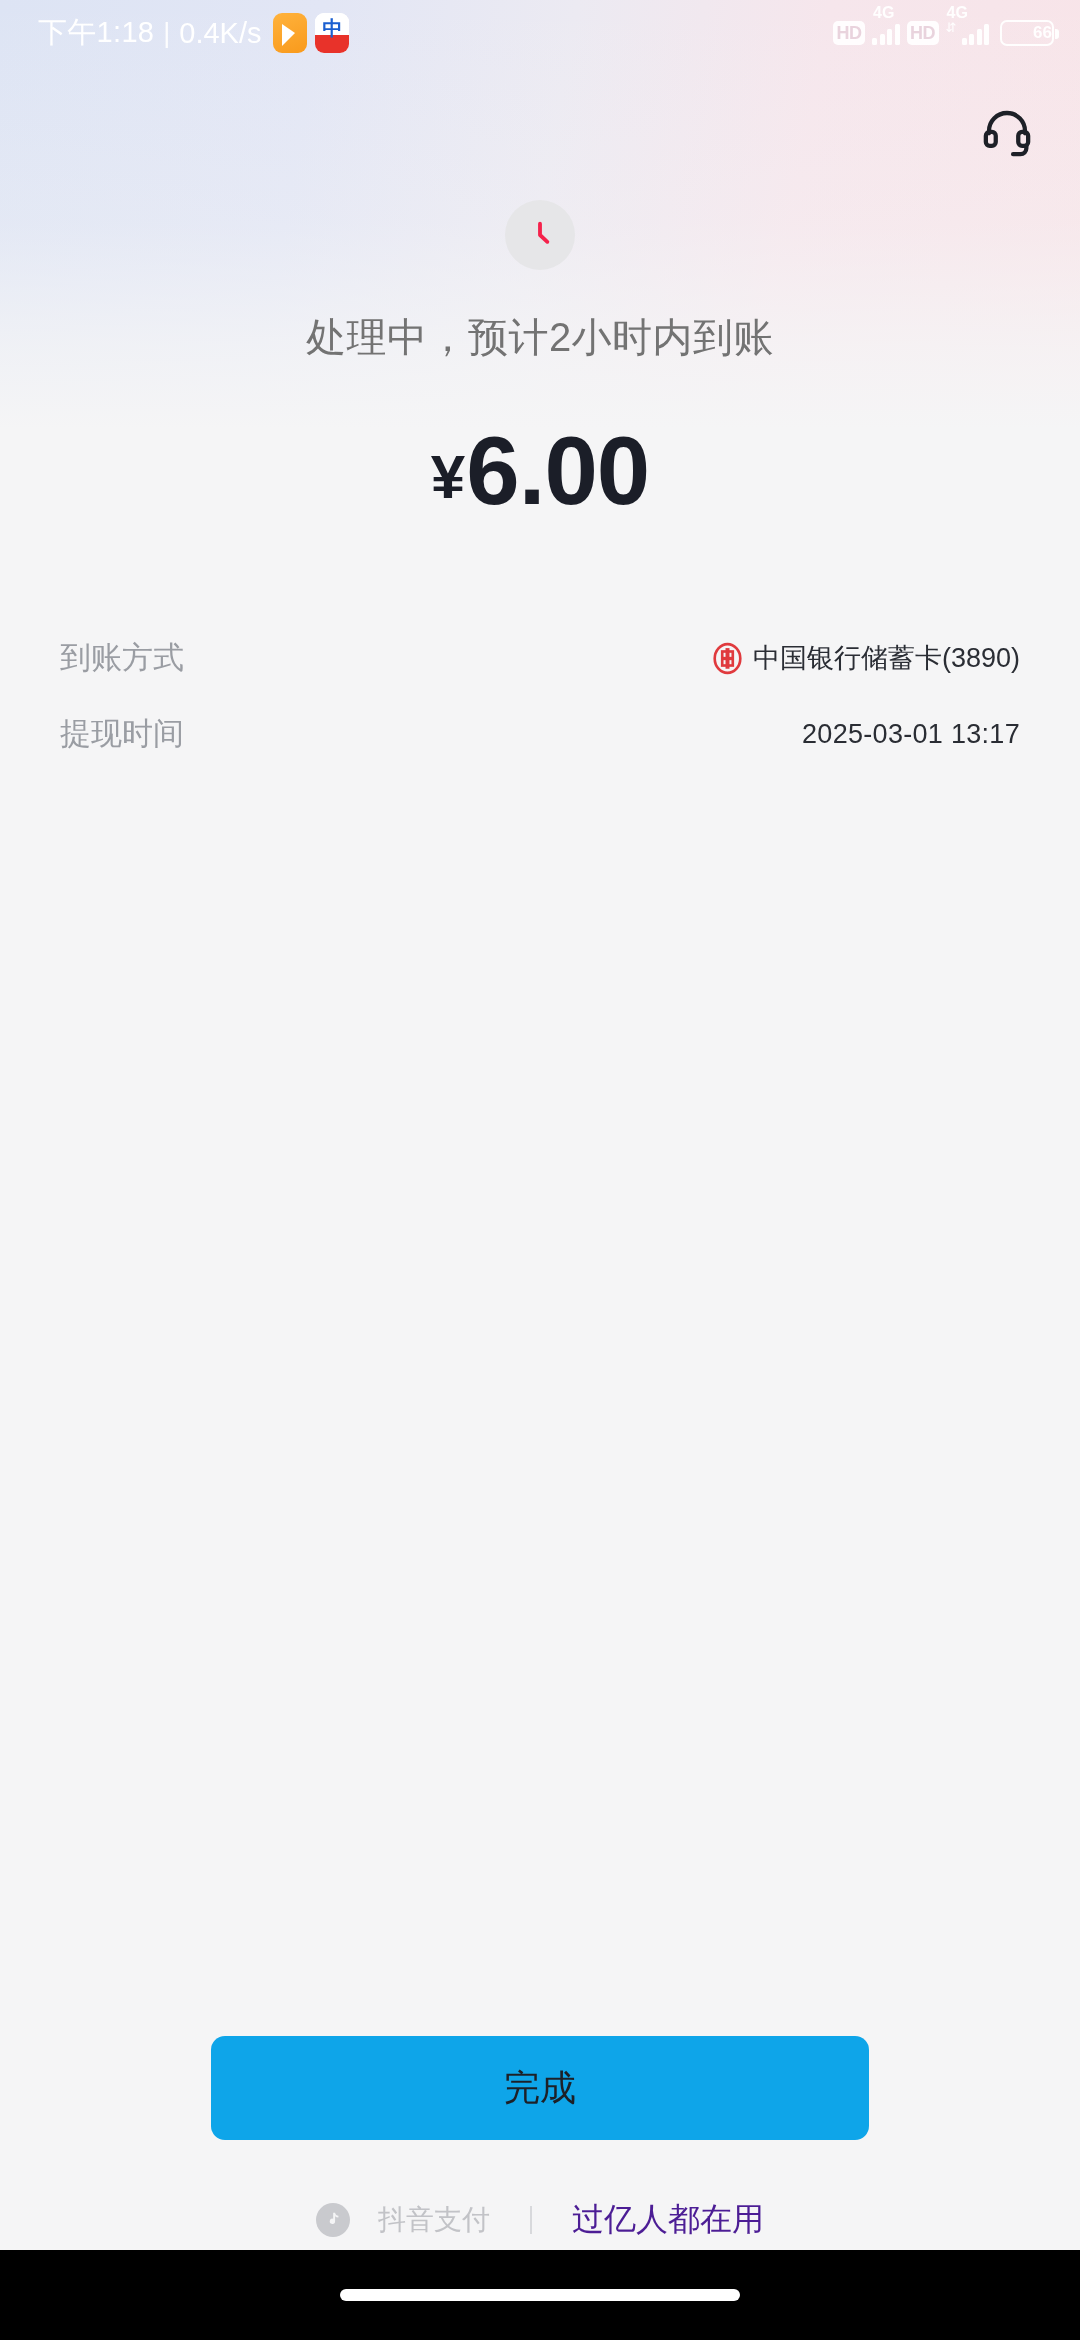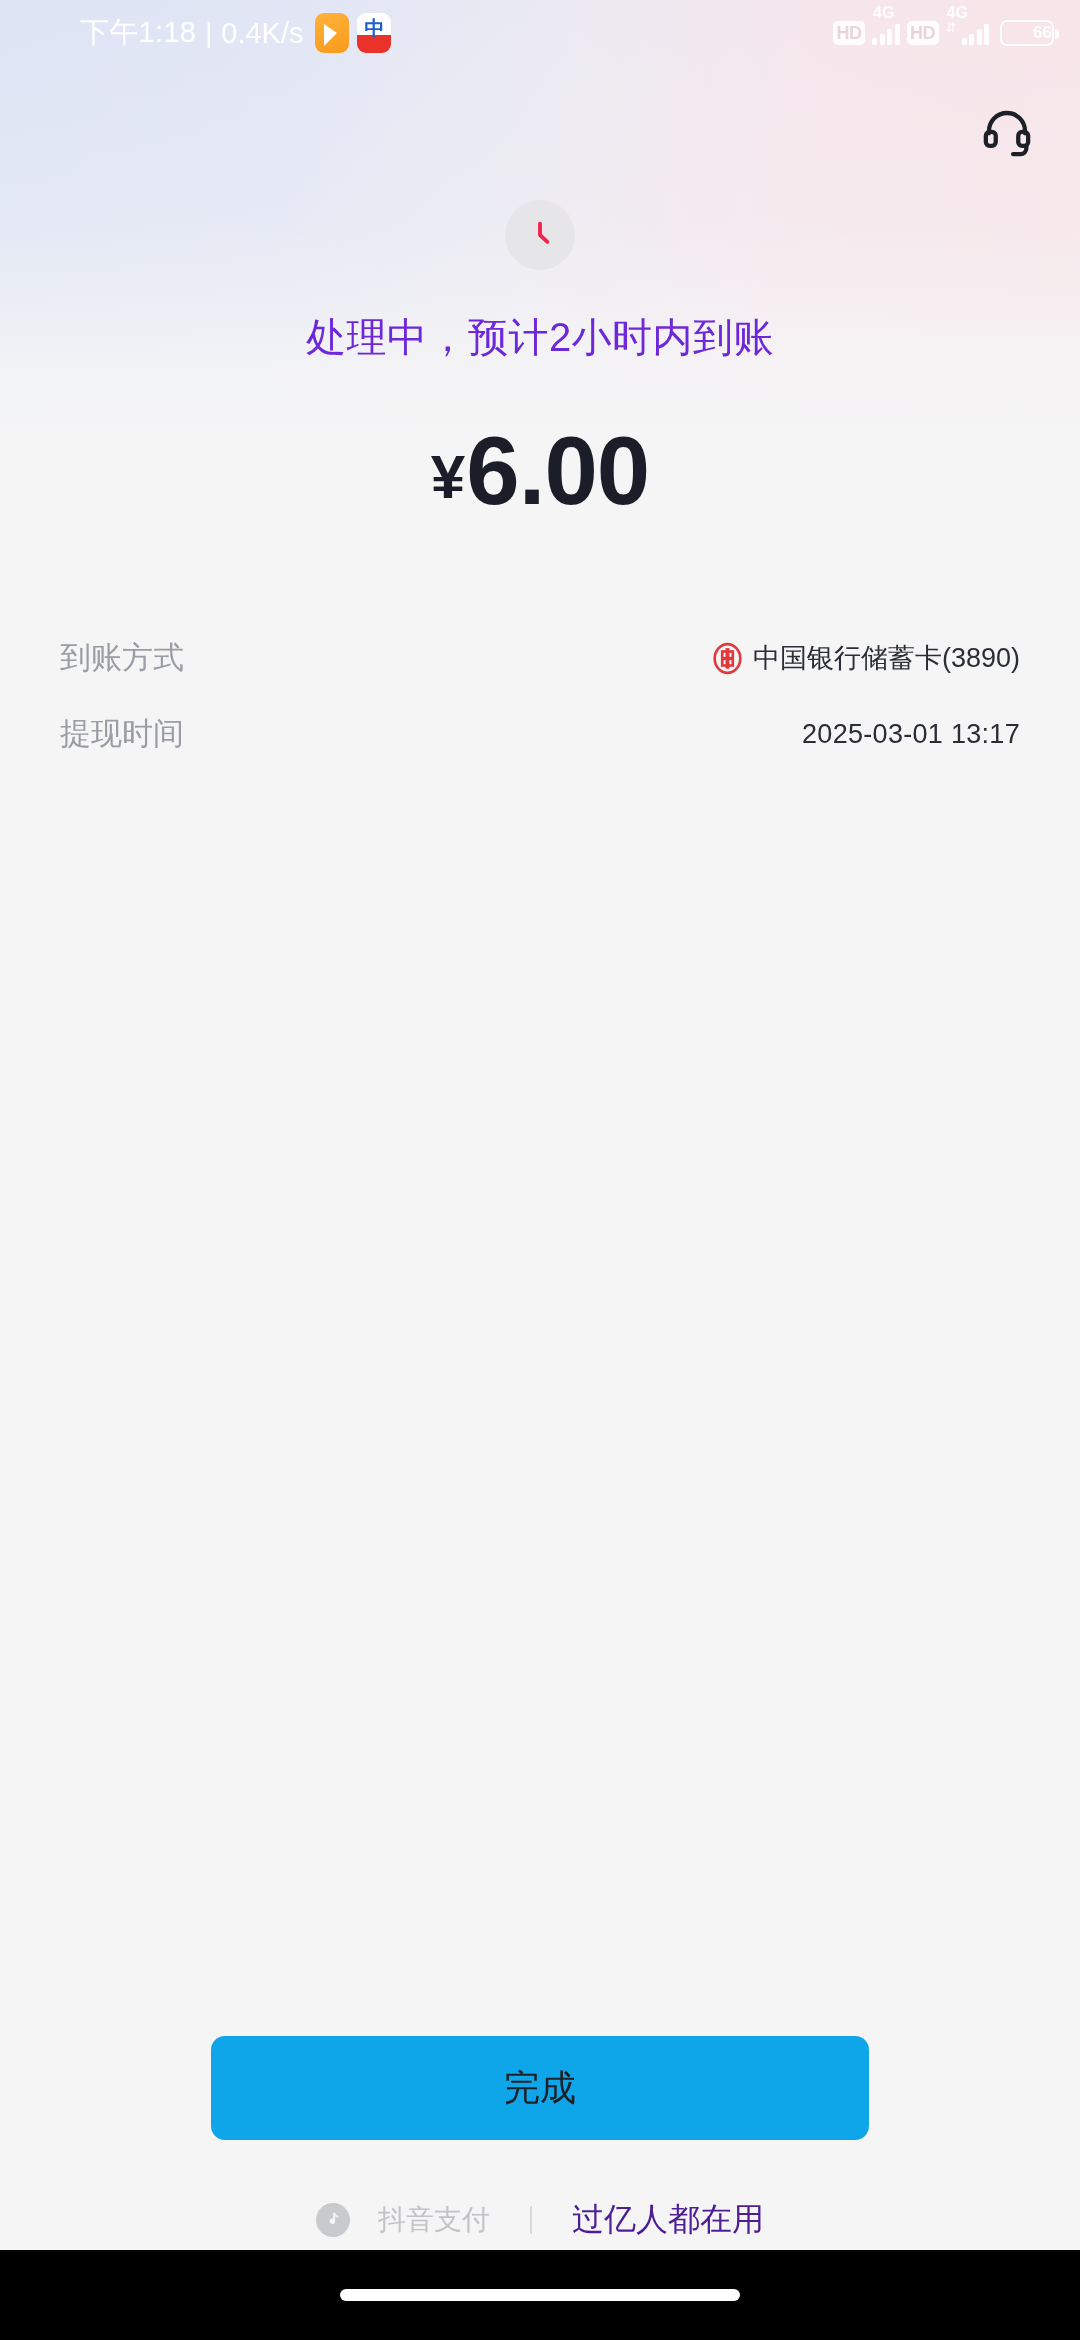--- a/index.html
+++ b/index.html
@@ -33,21 +33,21 @@
         #f8e4e8 100%);
   }
 
   
   .status-bar {
     position:absolute; left:0; top:0; width:1080px; height:66px;
     display:flex; align-items:center;
     padding:0 26px 0 38px;
     z-index:6;
   }
-  .sb-left { display:flex; align-items:center; gap:0px;margin-left:42px; }
+  .sb-left { display:flex; align-items:center; gap:0px; }
   .sb-time {
     font-size:29px; color:#ffffff; letter-spacing:.3px;
     font-family:"Liberation Sans",sans-serif; white-space:nowrap;
   }
   .sb-sep { color:#ffffff; font-size:27px; margin:0 9px; opacity:.95; }
   .sb-speed { font-size:29px; color:#ffffff; white-space:nowrap; }
   .sb-app-icons { display:flex; align-items:center; gap:8px; margin-left:12px; }
   .app-ic {
     width:34px; height:40px; border-radius:9px; position:relative; overflow:hidden;
     display:flex; align-items:center; justify-content:center;
@@ -109,21 +109,21 @@
 
   
   .status-icon {
     position:absolute; left:50%; transform:translateX(-50%);
     top:200px; width:70px; height:70px; border-radius:50%;
     background:#e6e6e8; display:flex; align-items:center; justify-content:center;
     z-index:5;
   }
   .status-title {
     position:absolute; left:0; right:0; top:310px;
-    text-align:center; font-size:40px; color:#6d28d9; letter-spacing:.5px;
+    text-align:center; font-size:40px; color:#737373; letter-spacing:.5px;
     z-index:5;
   }
   .amount {
     position:absolute; left:0; right:0; top:418px;
     text-align:center; color:#1b1e28;
     font-size:96px; font-weight:bold; letter-spacing:-1px;
     z-index:5; line-height:1.1;
   }
   .amount .cur { font-size:62px; font-weight:bold; vertical-align:6px; margin-right:2px; }
 

